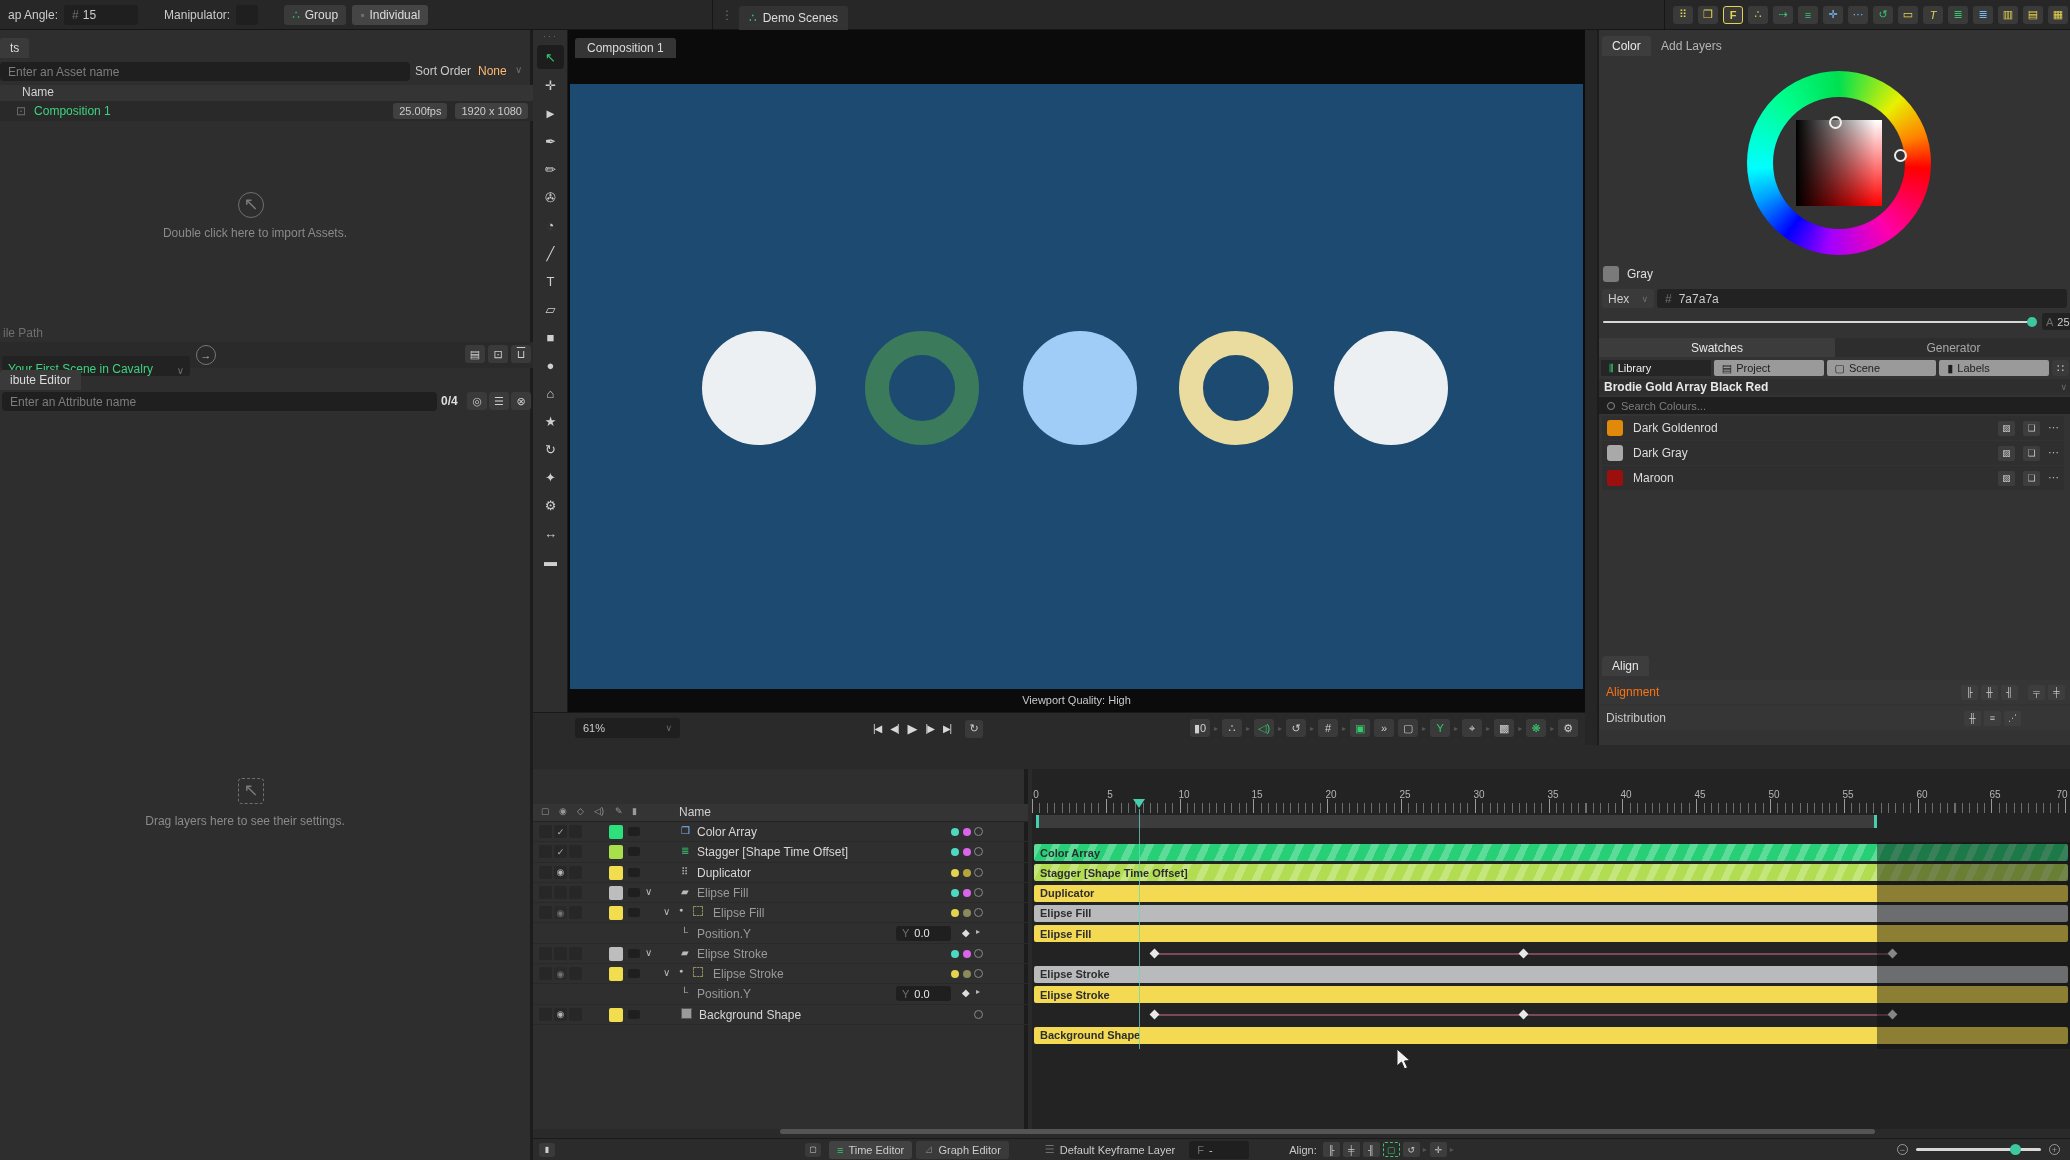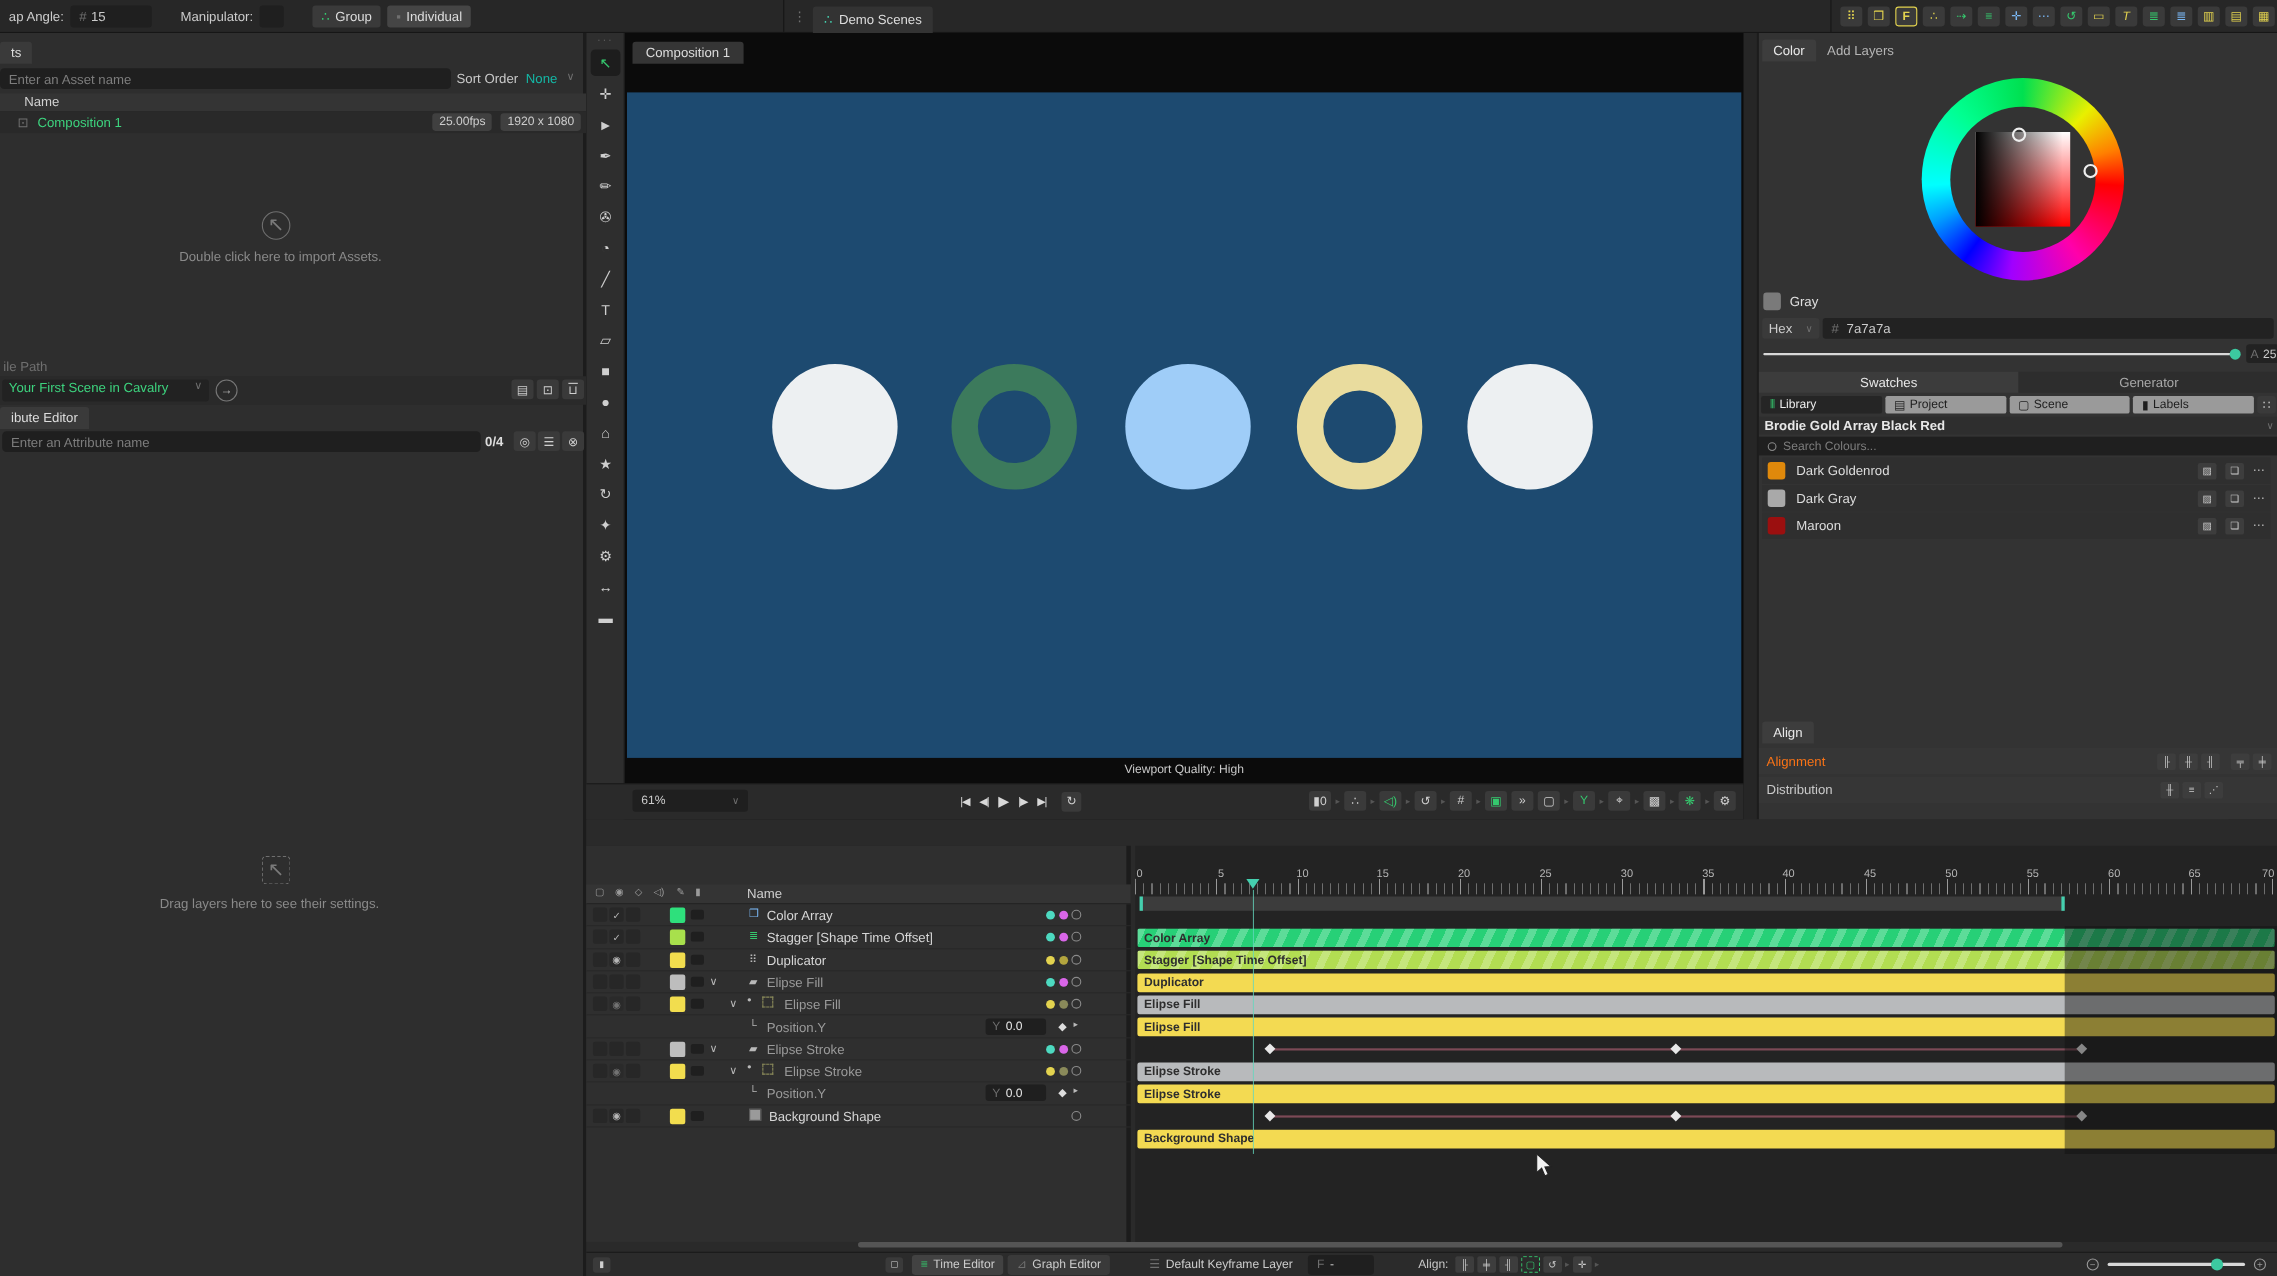--- a/index.html
+++ b/index.html
@@ -162,35 +162,35 @@
       <span class="ib" style="color:#e3d34f">▦</span>
     </div>
   </div>
 
   <div class="left">
     <span class="ptab" style="left:0;top:8px">ts</span>
     <div class="abs inputbox" style="left:0;top:32px;width:410px;height:19px">
       <input placeholder="Enter an Asset name" style="">
     </div>
     <div class="abs" style="left:415px;top:34px;font-size:12px;color:#c9c9c9">Sort Order</div>
-    <div class="abs" style="left:478px;top:34px;font-size:12px;color:#14b8a6">None</div>
+    <div class="abs" style="left:478px;top:34px;font-size:12px;color:#fdba74">None</div>
     <div class="abs dim" style="left:515px;top:34px;font-size:10px">∨</div>
     <div class="abs" style="left:0;top:55px;width:533px;height:16px;background:#343434;font-size:12px;color:#d2d2d2;padding-left:22px">Name</div>
     <div class="abs" style="left:0;top:71px;width:533px;height:20px;background:#292929;display:flex;align-items:center;gap:8px;padding-left:16px;font-size:12px">
       <span class="dim">⊡</span>
       <span class="greentxt">Composition 1</span>
       <span style="margin-left:auto" class="badge">25.00fps</span>
       <span class="badge" style="margin-right:5px">1920 x 1080</span>
     </div>
     <div class="hinticon" style="top:162px;border:1px solid #6f6f6f;border-radius:50%">↖</div>
     <div class="hintblock" style="top:196px;left:-10px">Double click here to import Assets.</div>
 
     <div class="abs dim" style="left:3px;top:296px;font-size:12px">ile Path</div>
     <div class="abs" style="left:0;top:312px;width:533px;height:26px;background:#2a2a2a"></div>
-    <div class="abs" style="left:2px;top:315px;width:188px;height:20px;background:#222;border-radius:3px;display:flex;align-items:flex-start;padding:0 6px;font-size:12px">
+    <div class="abs" style="left:2px;top:326px;width:188px;height:20px;background:#222;border-radius:3px;display:flex;align-items:flex-end;padding:0 6px;font-size:12px">
       <span class="greentxt">Your First Scene in Cavalry</span>
       <span class="dim" style="margin-left:auto;font-size:10px">∨</span>
     </div>
     <div class="abs" style="left:196px;top:315px;width:20px;height:20px;border:1px solid #777;border-radius:50%;display:flex;align-items:center;justify-content:center;font-size:11px;color:#bbb">→</div>
     <span class="ib abs" style="left:465px;top:315px">▤</span>
     <span class="ib abs" style="left:488px;top:315px">⊡</span>
     <span class="ib abs" style="left:511px;top:315px;text-decoration:overline">⊔</span>
 
     <span class="ptab" style="left:0;top:340px">ibute Editor</span>
     <div class="abs inputbox" style="left:2px;top:362px;width:435px;height:19px">

